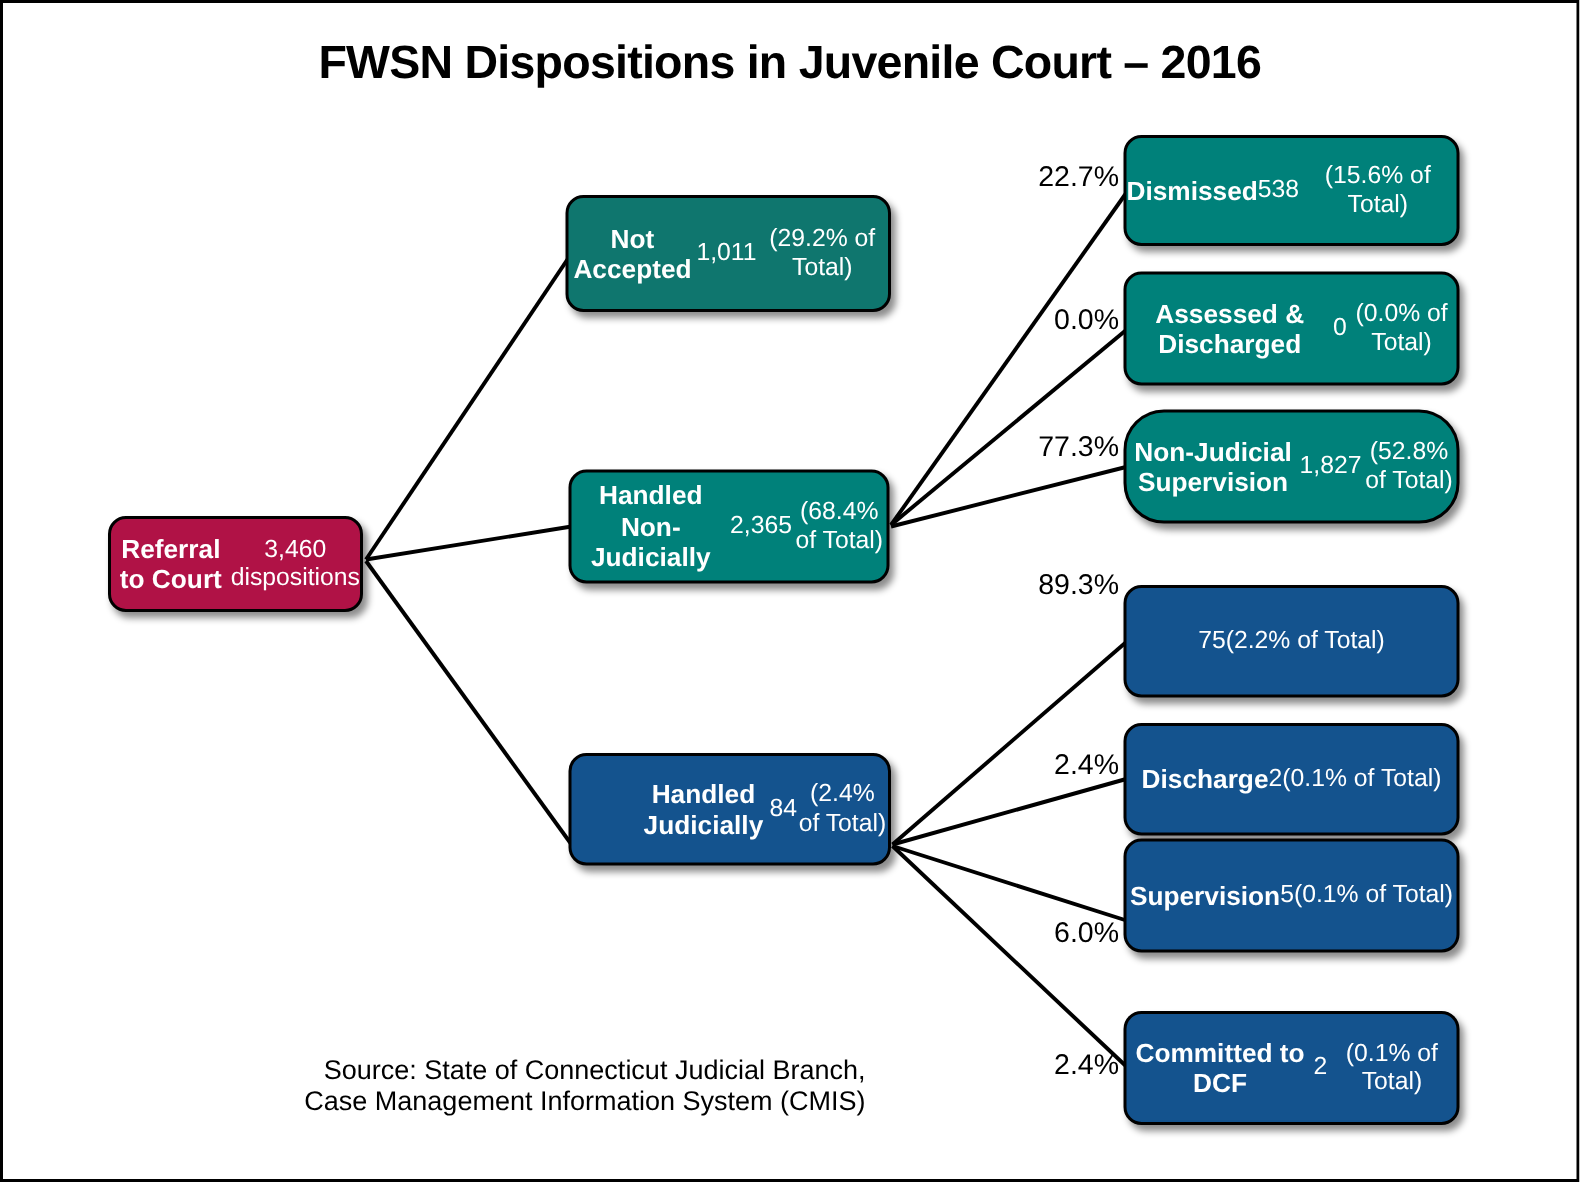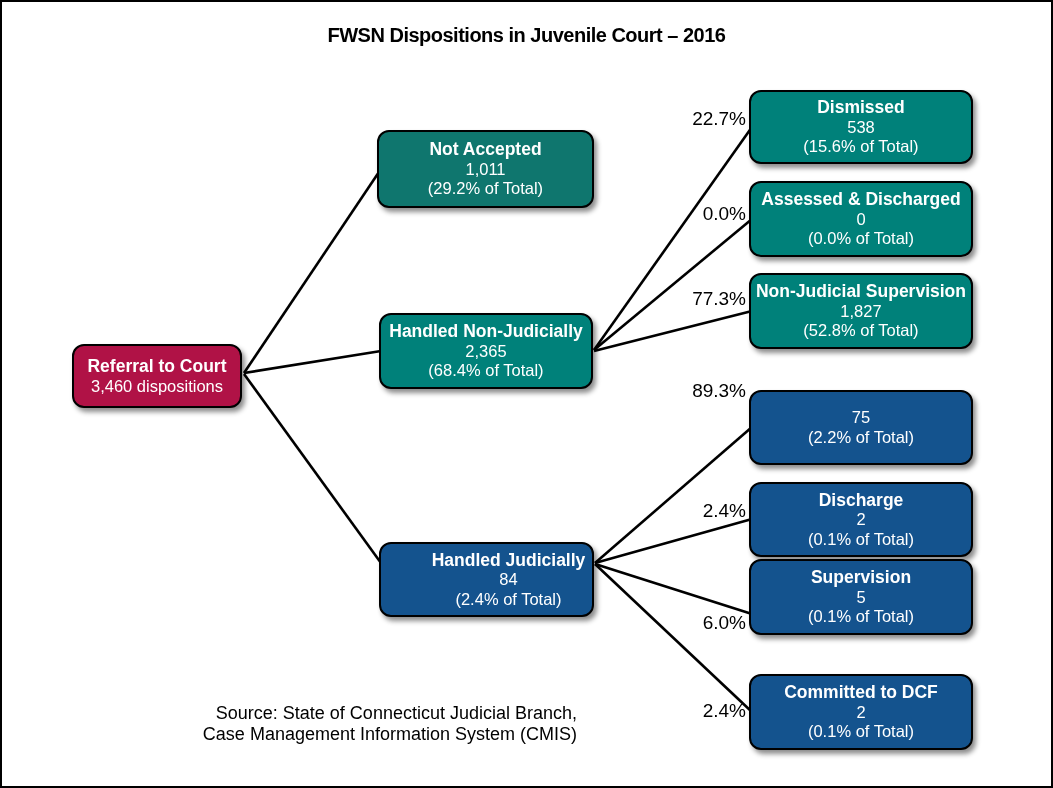--- a/index.html
+++ b/index.html
@@ -9,36 +9,36 @@
     height: 784px;
     border: 2px solid #000000;
     background: #ffffff;
     font-family: "Liberation Sans", sans-serif;
     overflow: hidden;
   }
   #page-title {
     position: absolute;
     top: 22px; left: 0; width: 100%;
     text-align: center;
-    font-size: 20px;
+    font-size: 31px;
     font-weight: bold;
     letter-spacing: -0.5px;
     color: #000000;
   }
   #edges { position: absolute; top: 0; left: 0; z-index: 1; }
   #edges line { stroke: #000000; stroke-width: 2.6; }
   .node {
     position: absolute;
     z-index: 2;
     box-sizing: border-box;
     border: 2px solid #000000;
     border-radius: 12px;
     color: #ffffff;
     display: flex;
-    flex-direction: column;
+    flex-direction: row;
     align-items: center;
     justify-content: center;
     text-align: center;
     box-shadow: 3px 4px 5px rgba(0,0,0,0.45);
     line-height: 1.17;
   }
   .nl { display: block; font-weight: bold; font-size: 17.5px; }
   .nc, .ns { display: block; font-size: 16.5px; }
   .pct {
     position: absolute;
@@ -88,39 +88,39 @@
     <span class="nc">1,011</span>
     <span class="ns">(29.2% of Total)</span>
   </div>
 
   <div class="node" style="left: 377px; top: 311px; width: 214px; height: 76px; background: rgb(0, 129, 122);">
     <span class="nl">Handled Non-Judicially</span>
     <span class="nc">2,365</span>
     <span class="ns">(68.4% of Total)</span>
   </div>
 
-  <div class="node" style="left: 377px; top: 540px; width: 215px; height: 75px; background: rgb(20, 83, 142); padding-left: 44px;">
+  <div class="node" style="left: 377px; top: 500px; width: 215px; height: 75px; background: rgb(20, 83, 142); padding-left: 44px;">
     <span class="nl">Handled Judicially</span>
     <span class="nc">84</span>
     <span class="ns">(2.4% of Total)</span>
   </div>
 
   <div class="node" style="left: 747px; top: 88px; width: 224px; height: 74px; background: rgb(0, 129, 122);">
     <span class="nl">Dismissed</span>
     <span class="nc">538</span>
     <span class="ns">(15.6% of Total)</span>
   </div>
 
   <div class="node" style="left: 747px; top: 179px; width: 224px; height: 76px; background: rgb(0, 129, 122);">
     <span class="nl">Assessed &amp; Discharged</span>
     <span class="nc">0</span>
     <span class="ns">(0.0% of Total)</span>
   </div>
 
-  <div class="node" style="left: 747px; top: 271px; width: 224px; height: 76px; background: rgb(0, 129, 122);">
+  <div class="node" style="left: 747px; top: 271px; width: 224px; height: 76px; background: rgb(0, 129, 122); border-radius: 27px;">
     <span class="nl">Non-Judicial Supervision</span>
     <span class="nc">1,827</span>
     <span class="ns">(52.8% of Total)</span>
   </div>
 
   <div class="node" style="left: 747px; top: 388px; width: 224px; height: 75px; background: rgb(20, 83, 142);">
     <span class="nc">75</span>
     <span class="ns">(2.2% of Total)</span>
   </div>
 

